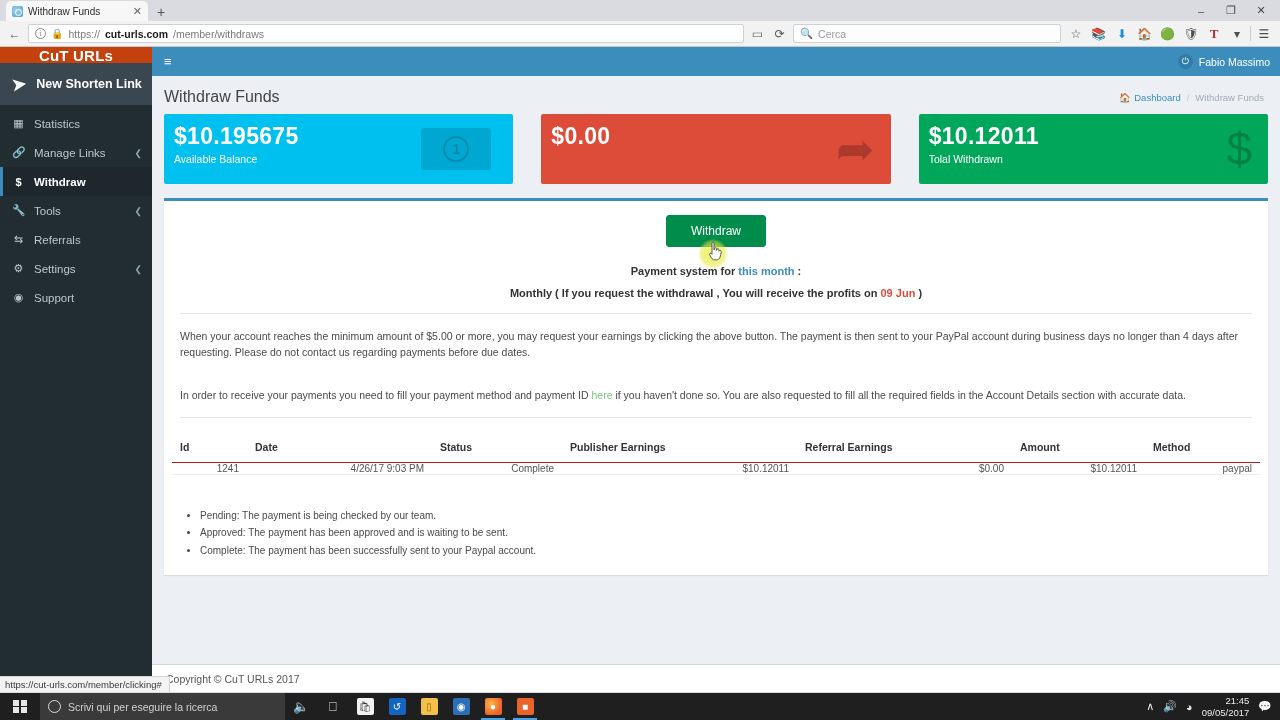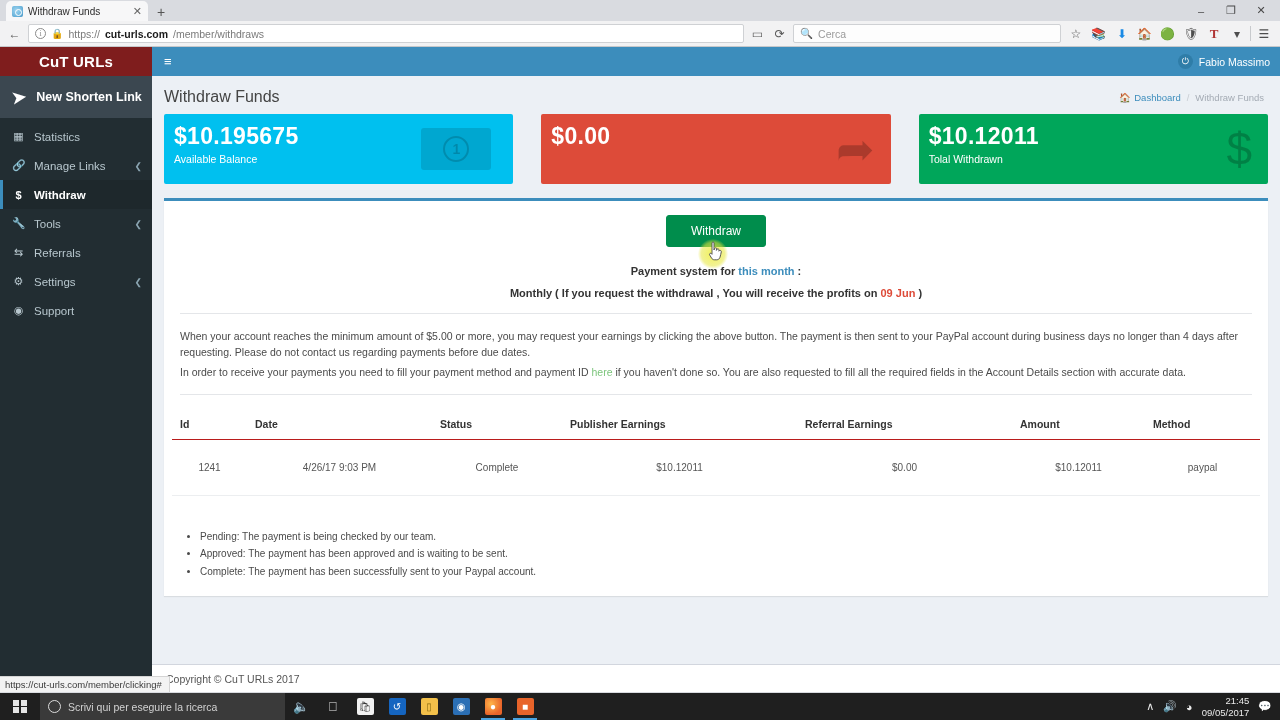--- a/index.html
+++ b/index.html
@@ -72,21 +72,21 @@
   .ni.blue { color: #1a8ae5; }
   .ni.red { color: #b03434; font-family: "Liberation Serif", serif; font-weight: bold; font-size: 13px; }
   .sep { width:1px; height:15px; background:#c8cacd; }
 
   
   .viewport { width: 1280px; height: 645px; background: #ecf0f5; position: relative; overflow: hidden; }
 
   
   .sidebar { position: absolute; left: 0; top: 0; width: 152px; height: 645px; background: #222d32; }
   .brand {
-    height: 29px; background: #7f1d1d; color: #fff; display: flex; align-items: center;
+    height: 16px; background: #c2410c; color: #fff; display: flex; align-items: center;
     justify-content: center; font-size: 15px; font-weight: bold; letter-spacing: .2px;
   }
   .newlink {
     height: 42px; background: #3b4750; display: flex; align-items: center; gap: 10px; padding-left: 12px;
     color: #fff; font-size: 12.5px; font-weight: bold; cursor: pointer;
   }
   .plane { color: #fff; font-size: 17px; transform: rotate(-8deg); }
   .menu { padding-top: 4px; }
   .menu-item {
     height: 29px; display: flex; align-items: center; gap: 9px; padding: 0 10px 0 12px;
@@ -158,30 +158,30 @@
   .cursor {
     position: absolute; left: 50%; top: 26px; transform: translateX(-8px);
     z-index: 6; pointer-events: none;
   }
   .pay-line { text-align: center; font-size: 11px; font-weight: bold; color: #333; margin-top: 18px; }
   .pay-line2 { text-align: center; font-size: 11px; font-weight: bold; color: #333; margin-top: 10px; }
   .lnk-blue { color: #3c8dbc; }
   .lnk-red { color: #dd4b39; }
   .hr { border: 0; border-top: 1px solid #e4e6e9; margin: 14px 8px; }
   .para { font-size: 10.5px; color: #4a4a4a; line-height: 1.55; padding: 0 8px; }
-  .para + .para { margin-top: 3px; }
+  .para + .para { margin-top: 26px; }
   .lnk-green { color: #7bc47b; }
 
   table.tbl { width: 100%; border-collapse: collapse; margin-top: 6px; }
   table.tbl th {
     text-align: left; font-size: 10.5px; color: #333; font-weight: bold;
     padding: 9px 8px; border-bottom: 1px solid #b91c1c;
   }
   table.tbl td {
-    text-align: center; font-size: 10px; color: #555; padding: 22px 8px; border-bottom: 1px solid #eceef0;
+    text-align: right; font-size: 10px; color: #555; padding: 0 8px; border-bottom: 1px solid #eceef0;
   }
   .notes { margin: 32px 0 0 28px; }
   .notes li { font-size: 10px; color: #4a4a4a; line-height: 1.75; }
 
   .footer {
     position: absolute; left: 152px; bottom: 0; width: 1128px; height: 28px; background: #fff;
     border-top: 1px solid #d2d6de; display: flex; align-items: center; padding-left: 14px;
     font-size: 10.5px; color: #555;
   }
   .status-url {

